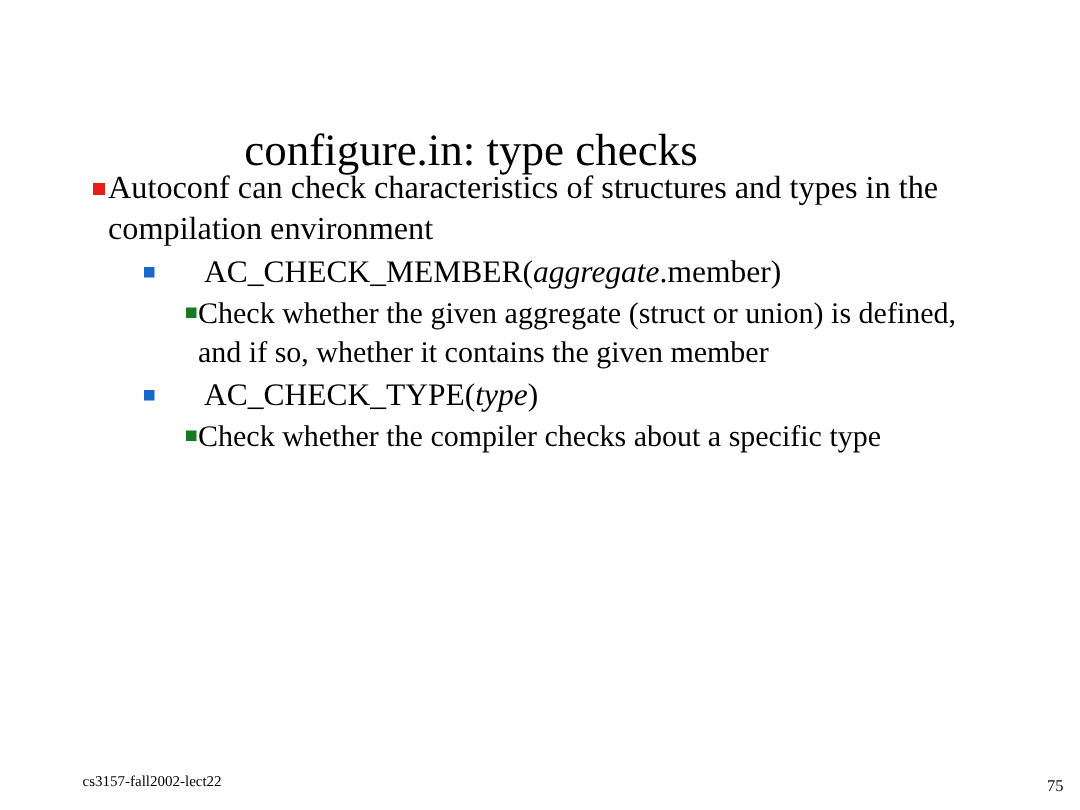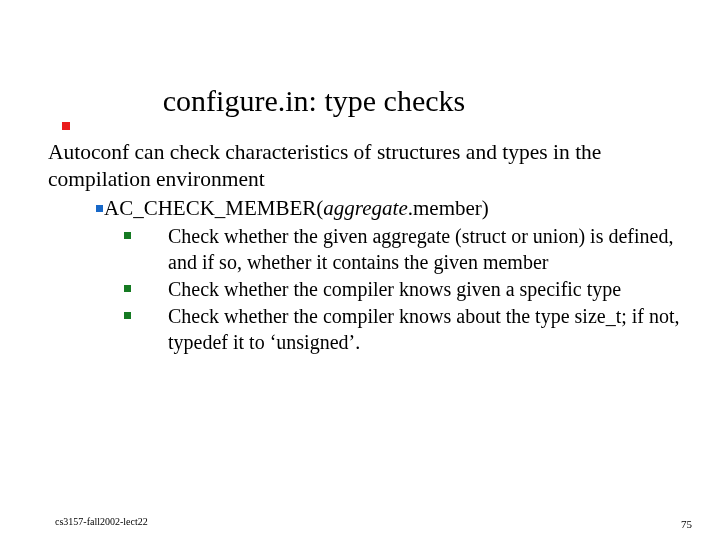--- a/index.html
+++ b/index.html
@@ -54,21 +54,20 @@
     display: block;
     position: absolute;
   }
   .bullet-text {
     flex: 1 1 auto;
   }
 
   
   .lvl1 {
     margin-bottom: 1px;
-    flex-direction: column;
   }
   .lvl1 .bullet-mark {
     width: 24px;
     height: 27px;
   }
   .lvl1 .bullet-mark i {
     width: 8px;
     height: 8px;
     background: #ea1b1b;
     left: 14px;
@@ -77,20 +76,21 @@
   .lvl1 .bullet-text {
     font-size: 21.5px;
     line-height: 27px;
     max-width: 590px;
   }
 
   
   .lvl3 {
     margin-left: 34px;
     margin-top: 2px;
+    gap: 32px;
   }
   .lvl3 .bullet-mark {
     width: 22px;
     height: 27px;
   }
   .lvl3 .bullet-mark i {
     width: 7px;
     height: 7px;
     background: #1868c8;
     left: 14px;
@@ -99,21 +99,20 @@
   .lvl3 .bullet-text {
     font-size: 21px;
     line-height: 27px;
     max-width: 560px;
   }
 
   
   .lvl4 {
     margin-left: 64px;
     margin-top: 1px;
-    gap: 36px;
   }
   .lvl4 .bullet-mark {
     width: 20px;
     height: 26px;
   }
   .lvl4 .bullet-mark i {
     width: 7px;
     height: 7px;
     background: #157a22;
     left: 12px;
@@ -133,21 +132,21 @@
     position: absolute;
     left: 55px;
     top: 516px;
     font-size: 10px;
     line-height: 12px;
     font-family: Liberation Serif, serif;
     color: #000000;
   }
   .footer-page {
     position: absolute;
-    right: 28px;
+    right: 11px;
     top: 518px;
     font-size: 11px;
     line-height: 12px;
     font-family: "Liberation Serif", "DejaVu Serif", serif;
     color: #000000;
   }
 </style>
 </head>
 <body>
 
@@ -172,35 +171,35 @@
       <span class="bullet-text"><span>AC_CHECK_MEMBER(</span><span class="ital">aggregate</span><span>.member)</span></span>
     </div>
 
     <div class="bullet-row lvl4">
       <span class="bullet-mark">
           <i></i>
         </span>
       <span class="bullet-text">Check whether the given aggregate (struct or union) is defined, and if so, whether it contains the given member</span>
     </div>
 
+    <div class="bullet-row lvl3">
+      <span class="bullet-mark">
+          <i></i>
+        </span>
+      <span class="bullet-text"><span>AC_CHECK_TYPE(</span><span class="ital">type</span><span>)</span></span>
+    </div>
 
     <div class="bullet-row lvl4">
       <span class="bullet-mark">
           <i></i>
         </span>
-      <span class="bullet-text">Check whether the compiler knows given a specific type</span>
-    </div>
-
-
-    <div class="bullet-row lvl4">
-      <span class="bullet-mark">
-          <i></i>
-        </span>
-      <span class="bullet-text">Check whether the compiler knows about the type size_t; if not, typedef it to ‘unsigned’.</span>
-    </div>
+      <span class="bullet-text">Check whether the compiler checks about a specific type</span>
+    </div>
+
+
 
   </div>
 
   <div class="footer-left">cs3157-fall2002-lect22</div>
 
   <div class="footer-page">75</div>
 
 </div>
 
 </body></html>

